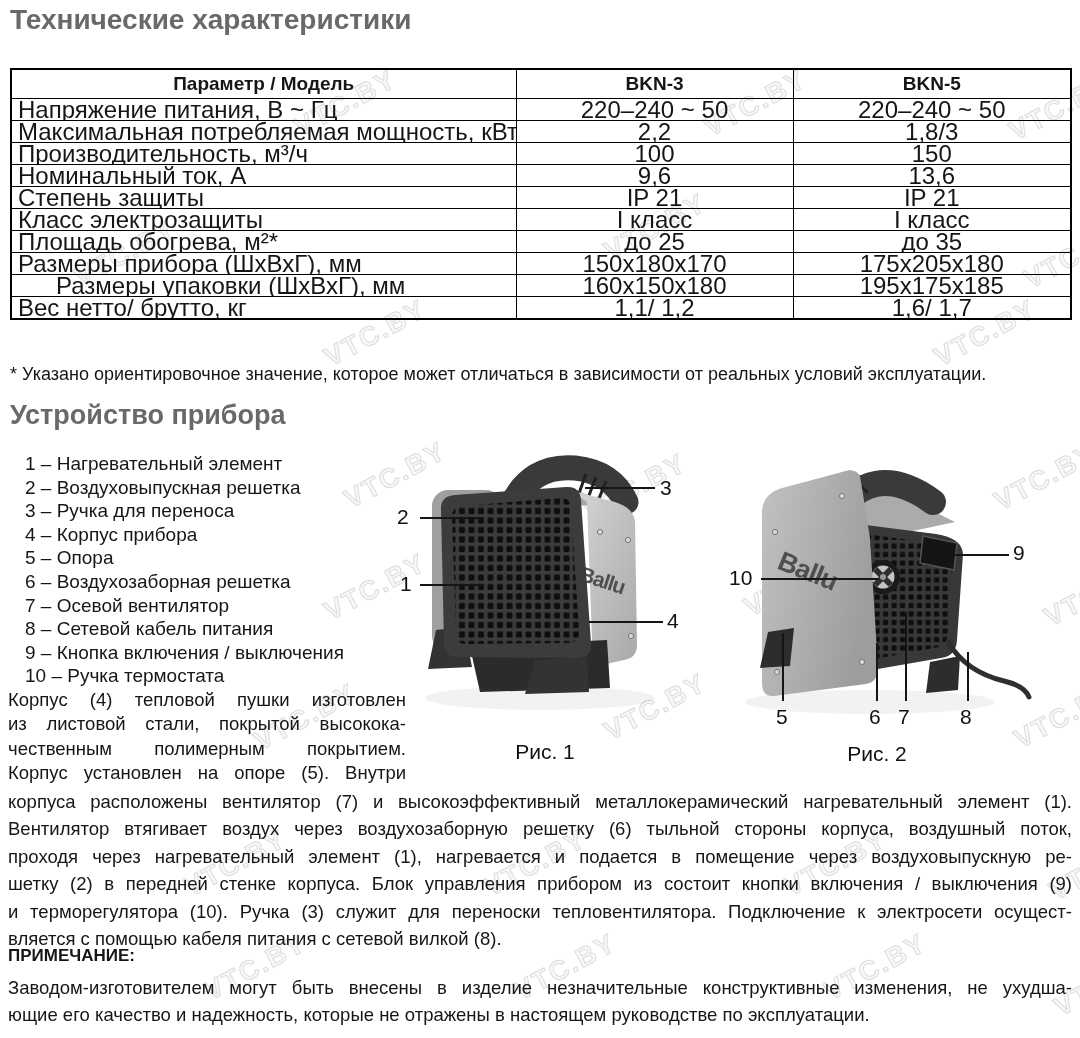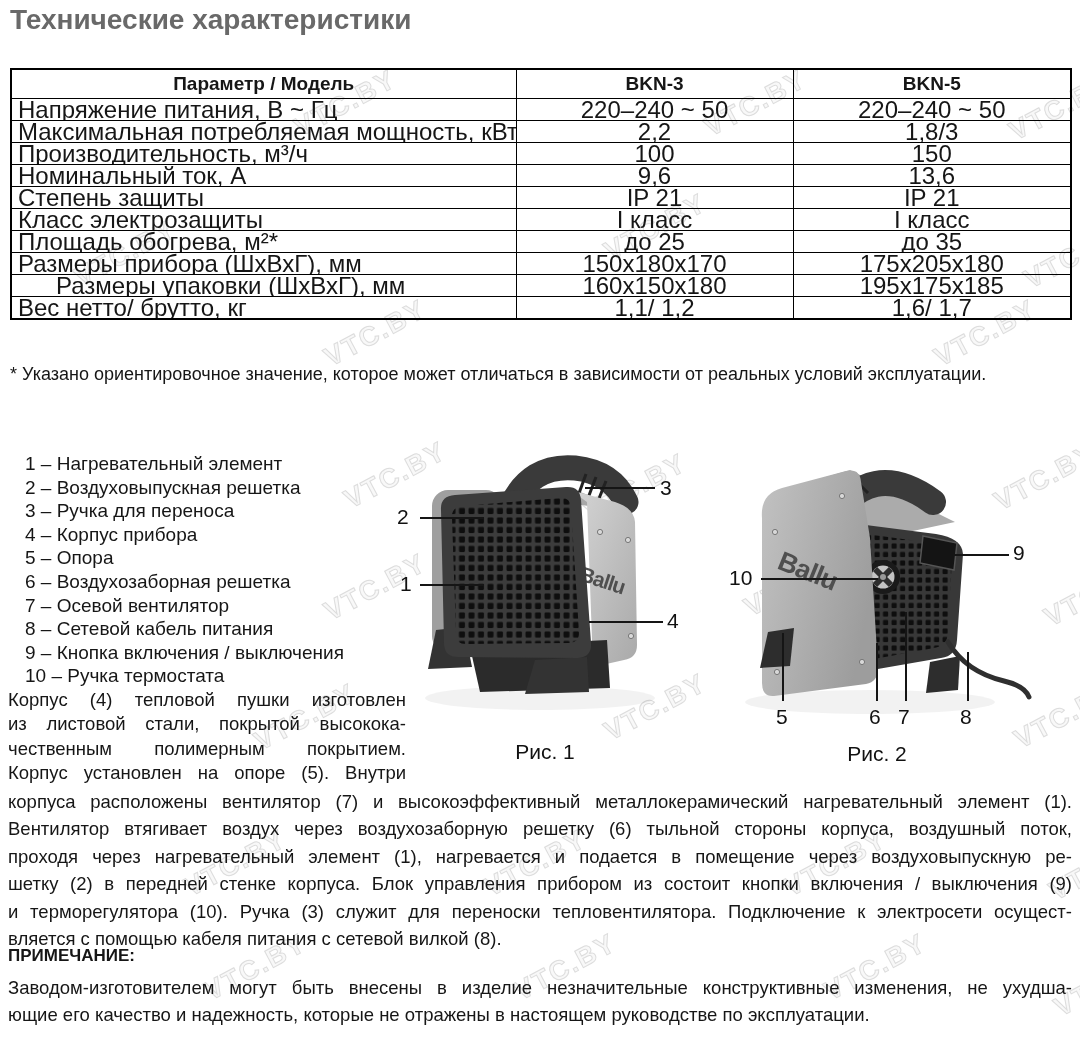--- a/index.html
+++ b/index.html
@@ -136,20 +136,21 @@
         <tr>
           <td style="text-align: left; margin-top: 20px;">Вес нетто/ брутто, кг</td>
           <td style="text-align: center;">1,1/ 1,2</td>
           <td style="text-align: center;">1,6/ 1,7</td>
         </tr>
       </tbody>
   </table>
 
   <div class="footnote">* Указано ориентировочное значение, которое может отличаться в зависимости от реальных условий эксплуатации.</div>
 
+  <div class="h2">Устройство прибора</div>
 
   <div class="parts">
     <div>1 – Нагревательный элемент</div>
     <div>2 – Воздуховыпускная решетка</div>
     <div>3 – Ручка для переноса</div>
     <div>4 – Корпус прибора</div>
     <div>5 – Опора</div>
     <div>6 – Воздухозаборная решетка</div>
     <div>7 – Осевой вентилятор</div>
     <div>8 – Сетевой кабель питания</div>

